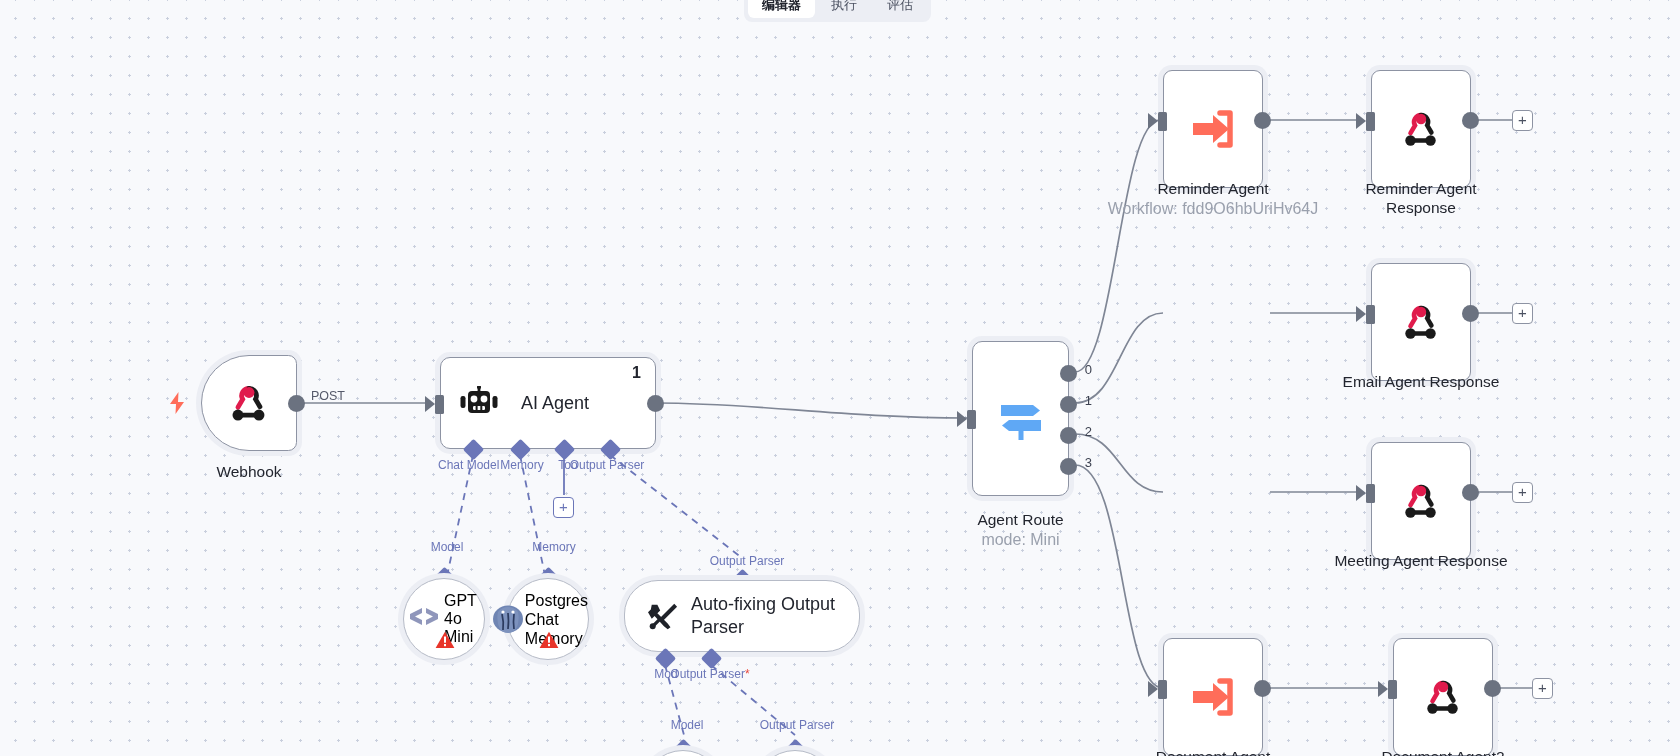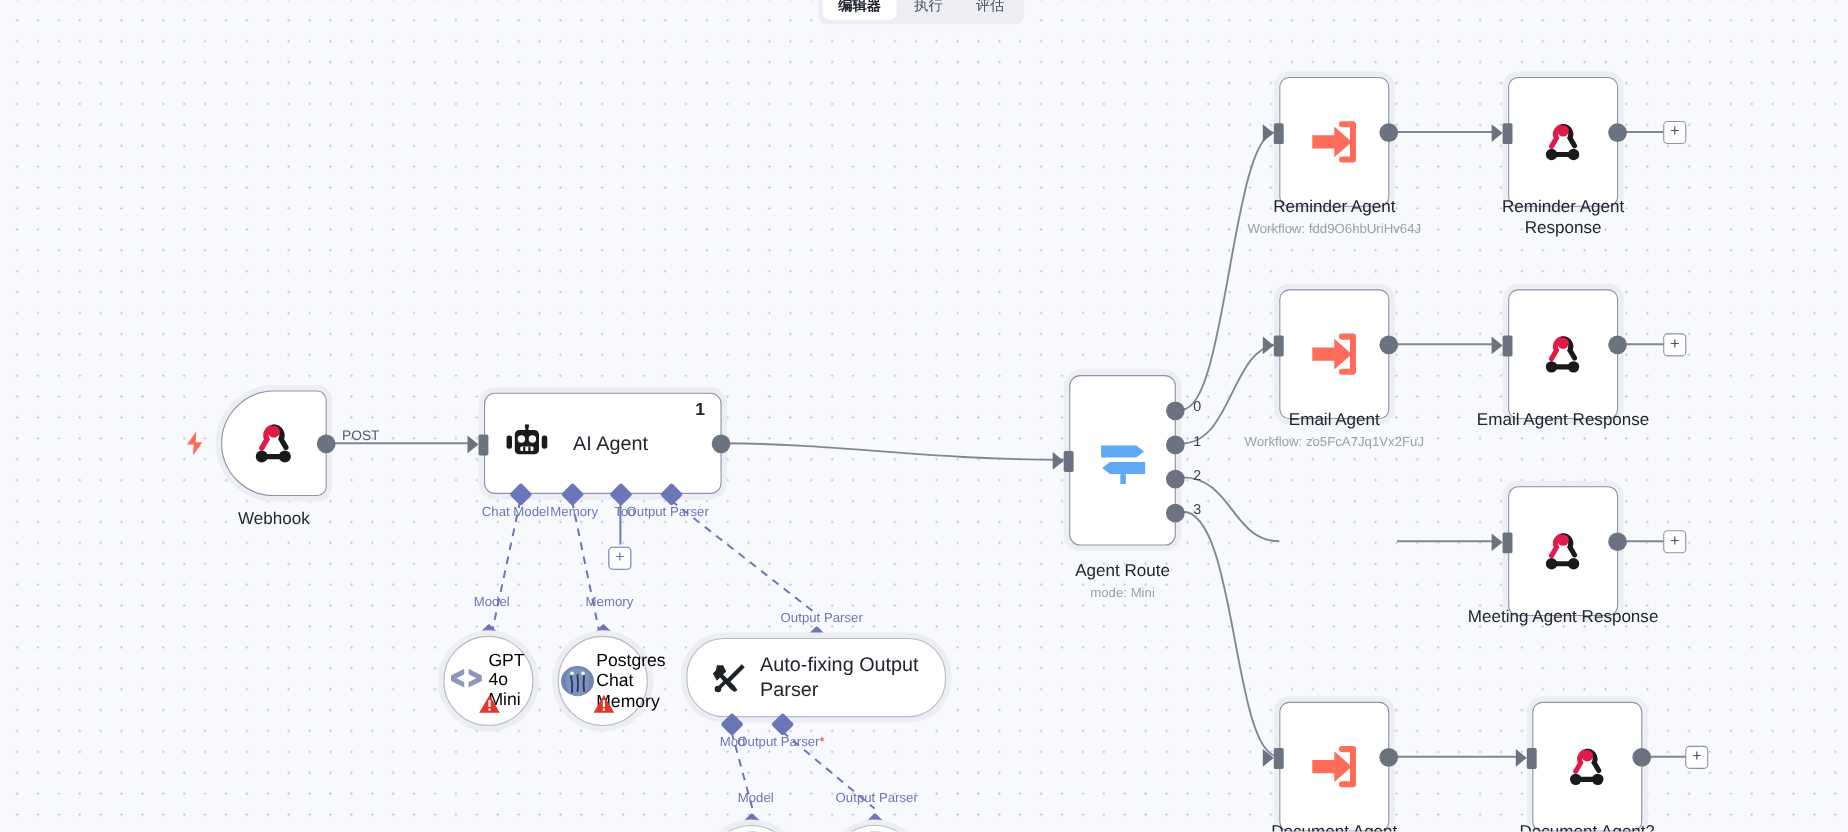--- a/index.html
+++ b/index.html
@@ -43,42 +43,42 @@
   }
   .node .title-under {
     position: absolute; left: 50%; transform: translateX(-50%);
     text-align: center; white-space: nowrap;
     color: #22252e; font-size: 15.5px; line-height: 19px;
     font-weight: 400;
   }
   .node .sub-under {
     position: absolute; left: 50%; transform: translateX(-50%);
     text-align: center; white-space: nowrap;
-    color: #9aa0ad; font-size: 12px; line-height: 15px;
+    color: #9aa0ad; font-size: 16px; line-height: 15px;
   }
 
   
   .node.square { width: 100px; height: 118px; justify-content: center; }
   
   .node.rect { border-radius: 10px; }
 
   
   .node.trigger {
     width: 96px; height: 96px;
     border-radius: 50px 9px 9px 50px;
     justify-content: center;
   }
 
   
   .subnode-circle {
     position: absolute;
     width: 82px; height: 82px; border-radius: 50%;
     background: #ffffff; border: 1.6px solid #b6bbc7;
     box-shadow: 0 0 0 5px #eceef4;
-    display: flex; align-items: center; justify-content: flex-start;
+    display: flex; align-items: center; justify-content: flex-end;
   }
 
   
   .subnode-pill {
     position: absolute;
     background: #ffffff; border: 1.6px solid #b6bbc7;
     border-radius: 34px; box-shadow: 0 0 0 5px #eceef4;
     display: flex; align-items: center; gap: 12px;
     padding: 0 22px;
   }
@@ -362,32 +362,20 @@
         <circle cx="29.5" cy="31.5" r="5.2" fill="#1a1a1a"></circle>
         <circle cx="20" cy="10" r="5.2" fill="#e01b4c"></circle>
       </svg>
     </div>
     <div class="port-in" style="left:-6px; top:41px;"></div>
     <div class="port-out" style="right:-9px; top:41px;"></div>
     <div class="title-under" style="top:108px; white-space:normal; width:140px; line-height:19px;">Reminder Agent Response</div>
   </div>
   <div class="plus-btn" style="left:1512px; top:110px;">+</div>
 
-  <div class="node square" style="left:1163px; top:263px;">
-    <div class="icon-wrap">
-      <svg viewBox="0 0 44 40" width="44" height="40">
-        <path d="M2 14 L22 14 L22 6 L38 20 L22 34 L22 26 L2 26 Z" fill="#ff6d5a"></path>
-        <path d="M29 4 L39 4 L39 36 L29 36" stroke="#ff6d5a" stroke-width="5.5" fill="none" stroke-linecap="round" stroke-linejoin="round"></path>
-      </svg>
-    </div>
-    <div class="port-in" style="left:-6px; top:41px;"></div>
-    <div class="port-out" style="right:-9px; top:41px;"></div>
-    <div class="title-under" style="top:108px;">Email Agent</div>
-    <div class="sub-under" style="top:130px;">Workflow: zo5FcA7Jq1Vx2FuJ</div>
-  </div>
   <div class="node square" style="left:1371px; top:263px;text-decoration:underline;">
     <div class="icon-wrap">
       <svg viewBox="0 0 40 40" width="40" height="40">
         <path d="M20 6 a7 7 0 0 0 -6 10.5 l-4.5 7.6" stroke="#e01b4c" stroke-width="4.6" fill="none" stroke-linecap="round"></path>
         <path d="M20 6 a7 7 0 0 1 6.2 10.3 l4.2 7.2" stroke="#1a1a1a" stroke-width="4.6" fill="none" stroke-linecap="round"></path>
         <path d="M10 31.5 h16.5" stroke="#1a1a1a" stroke-width="4.6" fill="none" stroke-linecap="round"></path>
         <circle cx="9.5" cy="31.5" r="5.2" fill="#1a1a1a"></circle>
         <circle cx="29.5" cy="31.5" r="5.2" fill="#1a1a1a"></circle>
         <circle cx="20" cy="10" r="5.2" fill="#e01b4c"></circle>
       </svg>

